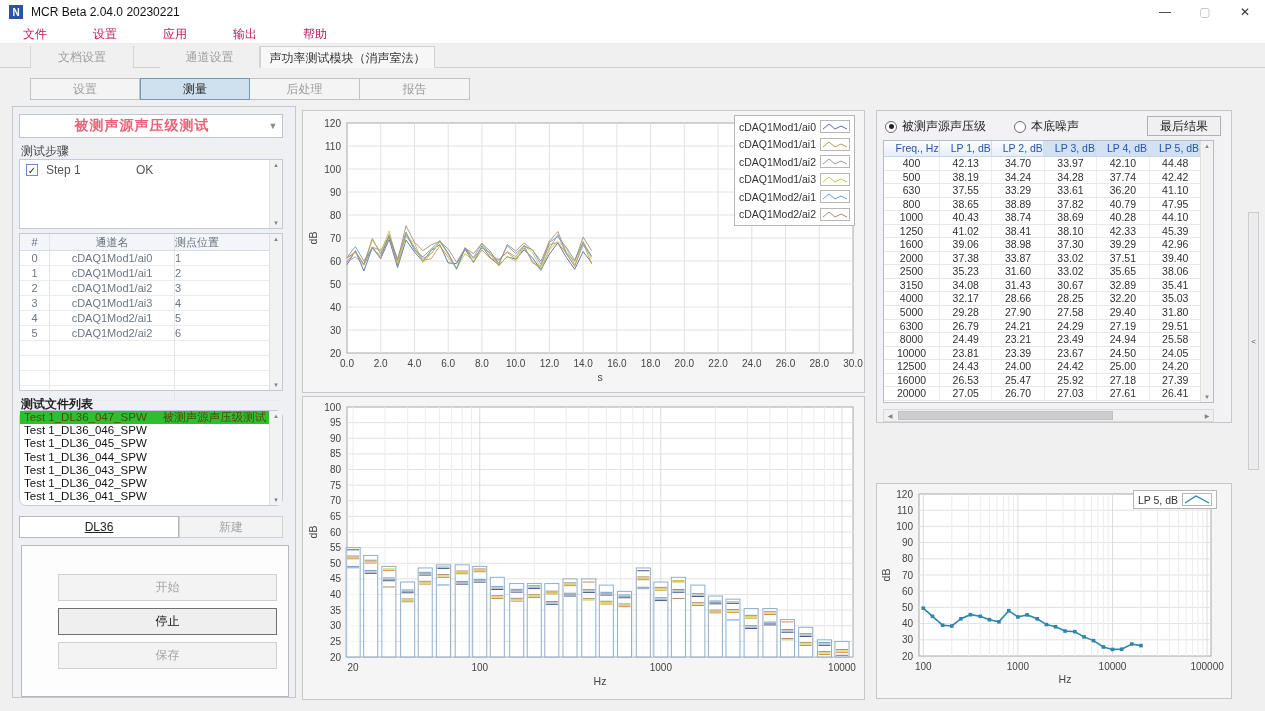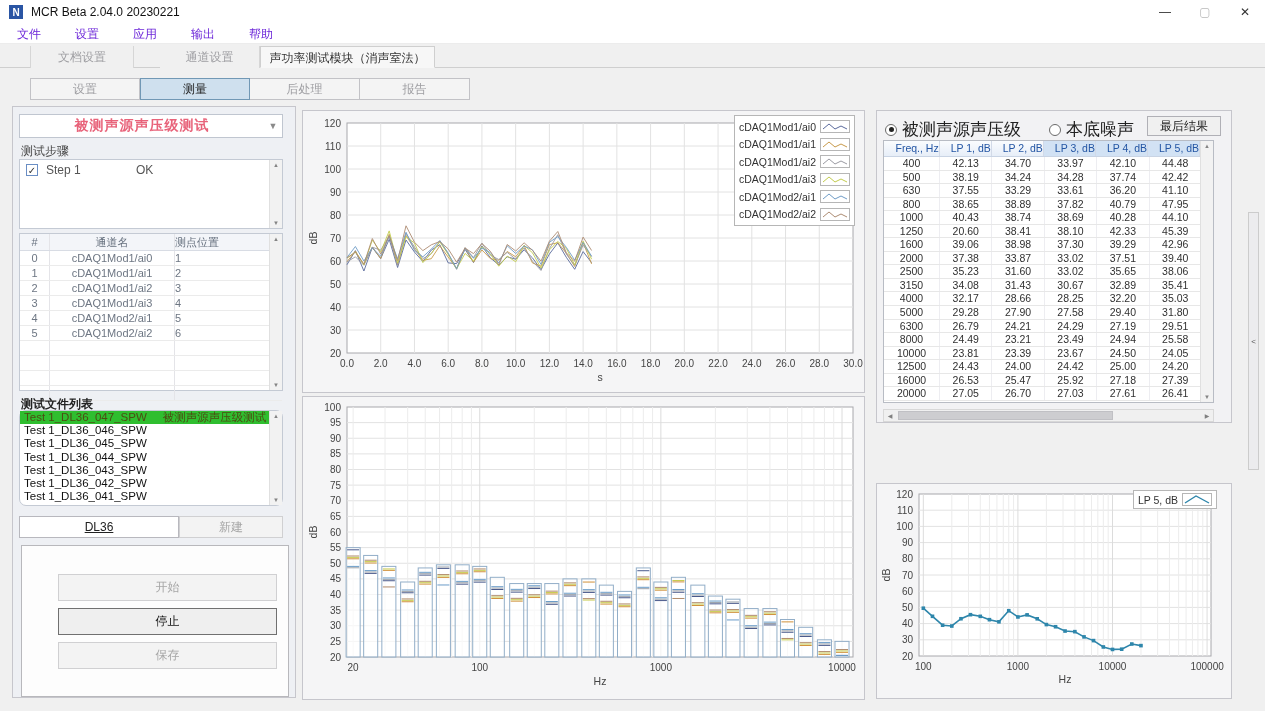--- a/index.html
+++ b/index.html
@@ -10,21 +10,21 @@
   
   .titlebar { position:absolute; left:0; top:0; width:1265px; height:24px; background:#ffffff; display:flex; align-items:center; }
   .app-icon { width:14px; height:14px; margin-left:9px; background:#2a55a4; color:#fff; font-size:10px; font-weight:bold; display:flex; align-items:center; justify-content:center; }
   .title-text { margin-left:8px; font-size:12px; color:#111; }
   .win-controls { position:absolute; right:0; top:0; height:24px; display:flex; }
   .win-btn { width:40px; height:24px; display:flex; align-items:center; justify-content:center; color:#333; font-size:12px; }
   .win-btn.max { color:#b8b8b8; }
 
   
   .menubar { position:absolute; left:0; top:24px; width:1265px; height:20px; background:#ffffff; display:flex; align-items:center; border-bottom:1px solid #ececec; }
-  .menu-item { padding:0 17px; height:20px; line-height:20px; color:#6d28d9; }
+  .menu-item { padding:0 23px; height:20px; line-height:20px; color:#be185d; }
 
   
   .tabrow { position:absolute; left:0; top:46px; width:1265px; height:22px; border-bottom:1px solid #cfcfcf; background:#f0f0f0; }
   .tab { position:absolute; top:0; height:22px; line-height:22px; text-align:center; color:#9e9ea2; background:#f0f0f0; border-right:1px solid #d6d6d6; }
   .tab.first { border-left:1px solid #d6d6d6; }
   .tab.active { background:#f7f7f7; color:#333; border:1px solid #cfcfcf; border-bottom:1px solid #f7f7f7; }
 
   
   .subtabs { position:absolute; left:30px; top:78px; height:22px; display:flex; }
   .subtab { width:110px; height:22px; line-height:20px; text-align:center; color:#9e9ea2; background:#f4f4f4; border:1px solid #c2c2c6; margin-right:0; }
@@ -71,21 +71,21 @@
   svg text { font-family:"Liberation Sans","DejaVu Sans",sans-serif; }
 
   
   .legend { position:absolute; background:#fff; border:1px solid #b6b6b6; padding:2px 4px; }
   .legend-row { display:flex; align-items:center; justify-content:flex-end; height:17.5px; }
   .legend-label { font-size:10.5px; color:#333; margin-right:4px; }
   .legend-sample { width:30px; height:13px; border:1px solid #b6b6b6; background:#fff; }
 
   
   #right-top { left:876px; top:110px; width:356px; height:313px; background:#f2f2f4; }
-  .radio-row { position:absolute; top:7px; left:8px; display:flex; align-items:center; font-size:17px; color:#222; }
+  .radio-row { position:absolute; top:7px; left:8px; display:flex; align-items:center; font-size:12px; color:#222; }
   .radio { width:12px; height:12px; border-radius:50%; border:1px solid #6a6a6a; background:#fff; margin-right:5px; position:relative; }
   .radio.on::after { content:""; position:absolute; left:2.5px; top:2.5px; width:5px; height:5px; border-radius:50%; background:#222; }
   .final-btn { position:absolute; right:10px; top:5px; width:74px; height:20px; line-height:18px; font-size:12px; }
 
   .freq-table { position:absolute; left:6px; top:29px; width:331px; height:263px; background:#fff; border:1px solid #b8bcc4; font-size:10.5px; }
   .ft-hdr { display:flex; height:16px; line-height:15px; color:#2456a4; background:linear-gradient(#fafcfe,#e7eef8); border-bottom:1px solid #c9d4e4; }
   .ft-hdr > div { border-right:1px solid #d2dae8; text-align:right; }
   .ft-hdr > div.hl { background:#d2e2f4; }
   .ft-row { display:flex; height:13.55px; line-height:13.5px; color:#303030; border-bottom:1px solid #e7e7e7; }
   .ft-row > div { border-right:1px solid #ededf1; text-align:center; }
@@ -677,21 +677,21 @@
         <div class="ft-row">
           <div class="ft-c0">1000</div>
           <div class="ft-c">40.43</div>
           <div class="ft-c">38.74</div>
           <div class="ft-c">38.69</div>
           <div class="ft-c">40.28</div>
           <div class="ft-c">44.10</div>
         </div>
         <div class="ft-row">
           <div class="ft-c0">1250</div>
-          <div class="ft-c">20.60</div>
+          <div class="ft-c">41.02</div>
           <div class="ft-c">38.41</div>
           <div class="ft-c">38.10</div>
           <div class="ft-c">42.33</div>
           <div class="ft-c">45.39</div>
         </div>
         <div class="ft-row">
           <div class="ft-c0">1600</div>
           <div class="ft-c">39.06</div>
           <div class="ft-c">38.98</div>
           <div class="ft-c">37.30</div>

